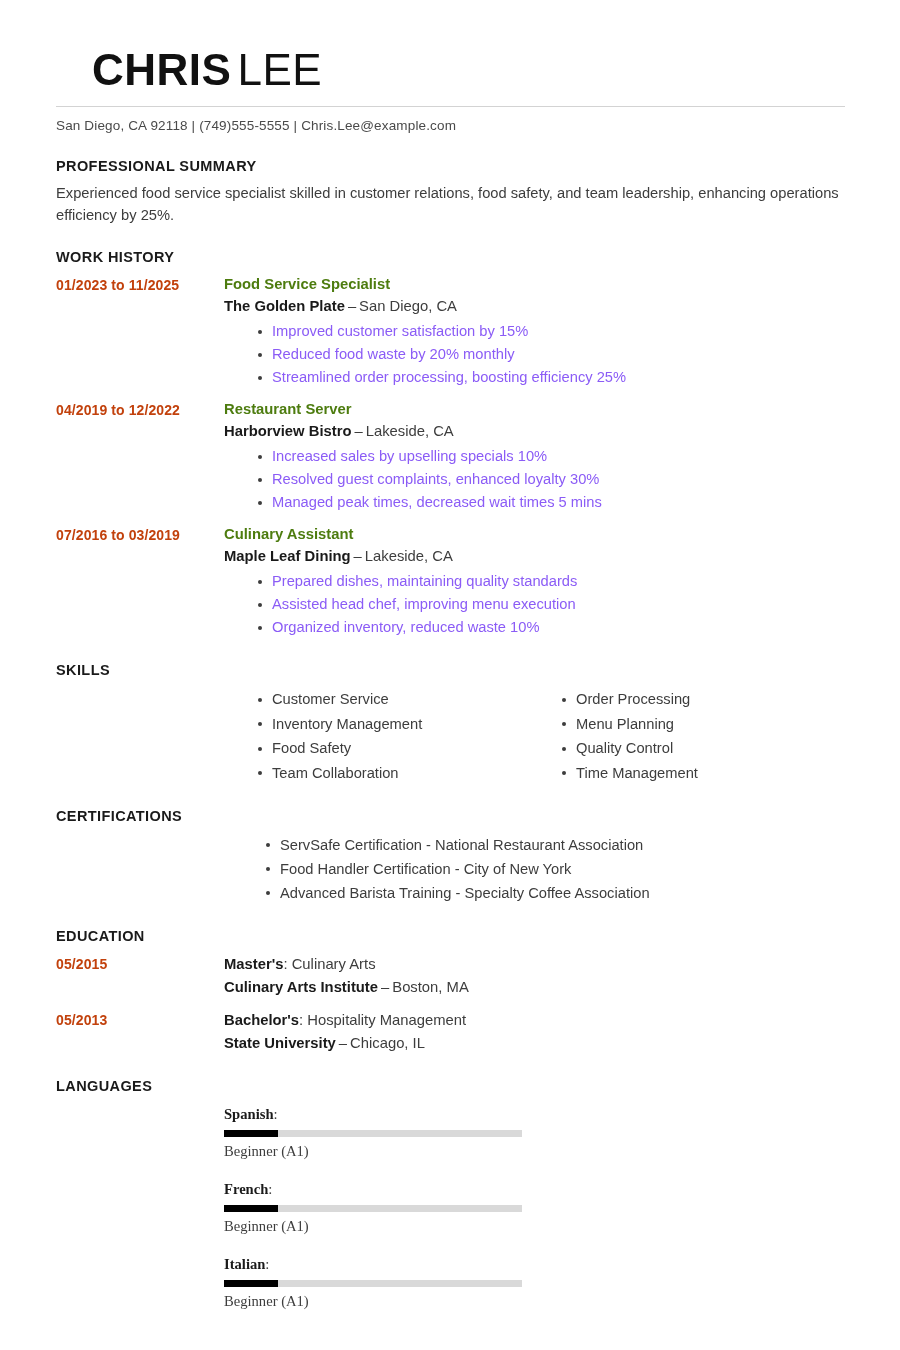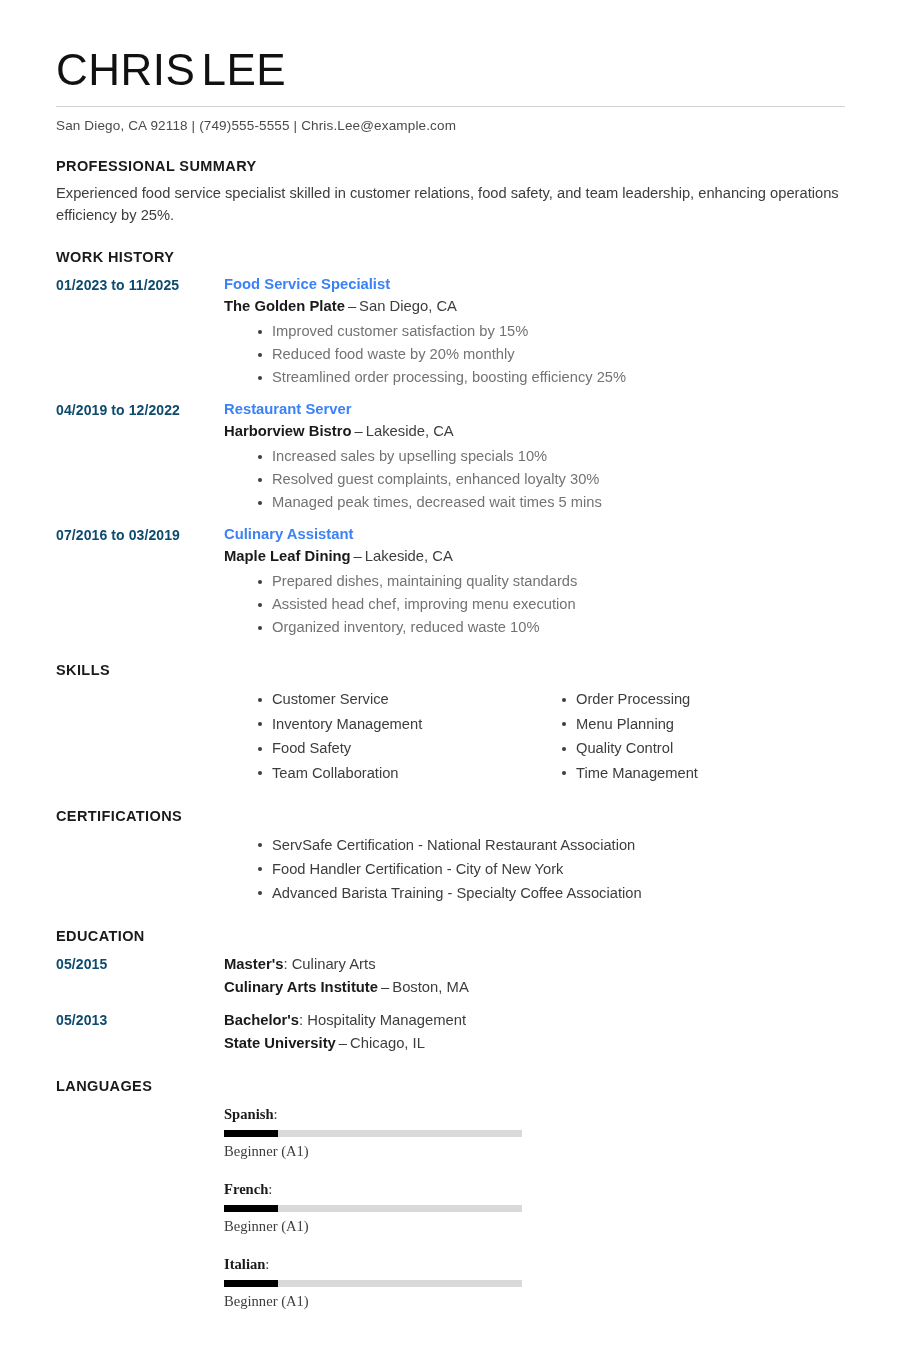--- a/index.html
+++ b/index.html
@@ -23,21 +23,22 @@
 
   
   .name-line {
     font-size: 44px;
     line-height: 52px;
     color: #111111;
     letter-spacing: 0.5px;
     white-space: nowrap;
   }
   .name-first {
-    font-weight: 400;
+    font-weight: 700;
+    margin-left: 36px;
   }
   .name-last {
     font-weight: 300;
     margin-left: 6px;
   }
   .header-rule {
     margin-top: 10px;
     border-top: 1px solid #d3d3d3;
     width: 789px;
   }
@@ -74,34 +75,34 @@
     align-items: flex-start;
     margin-top: 10px;
   }
   .row.first { margin-top: 8px; }
   .col-date {
     width: 168px;
     flex: 0 0 168px;
     font-size: 14px;
     font-weight: 700;
     line-height: 21px;
-    color: #0c4a6e;
+    color: #c2410c;
     letter-spacing: 0.1px;
     padding-top: 1px;
   }
   .col-body {
     flex: 1 1 auto;
     min-width: 0;
   }
 
   .job-title {
     font-size: 14.8px;
     font-weight: 700;
     line-height: 21px;
-    color: #3b82f6;
+    color: #4d7c0f;
   }
   .job-org {
     font-size: 14.8px;
     line-height: 22px;
     color: #3d3d3d;
   }
   .job-org .org-name {
     font-weight: 700;
     color: #1a1a1a;
     text-align: center;
@@ -112,21 +113,21 @@
   ul.bullets {
     list-style: none;
     margin: 3px 0 0 0;
     padding: 0;
   }
   ul.bullets li {
     position: relative;
     padding-left: 48px;
     font-size: 14.7px;
     line-height: 23px;
-    color: #737373;
+    color: #8b5cf6;
   }
   ul.bullets li::before {
     content: "";
     position: absolute;
     left: 34px;
     top: 10px;
     width: 4px;
     height: 4px;
     border-radius: 50%;
     background: #3d3d3d;
@@ -159,21 +160,21 @@
     height: 4px;
     border-radius: 50%;
     background: #3d3d3d;
   }
 
   
   .certs-wrap {
     margin-top: 8px;
     margin-left: 168px;
   }
-  .certs-wrap ul { list-style: none; margin: 0; padding: 0; }
+  .certs-wrap ul { list-style: none; margin: 8px; padding: 0; }
   .certs-wrap li {
     position: relative;
     padding-left: 48px;
     font-size: 14.7px;
     line-height: 24px;
     color: #3d3d3d;
   }
   .certs-wrap li::before {
     content: "";
     position: absolute;

